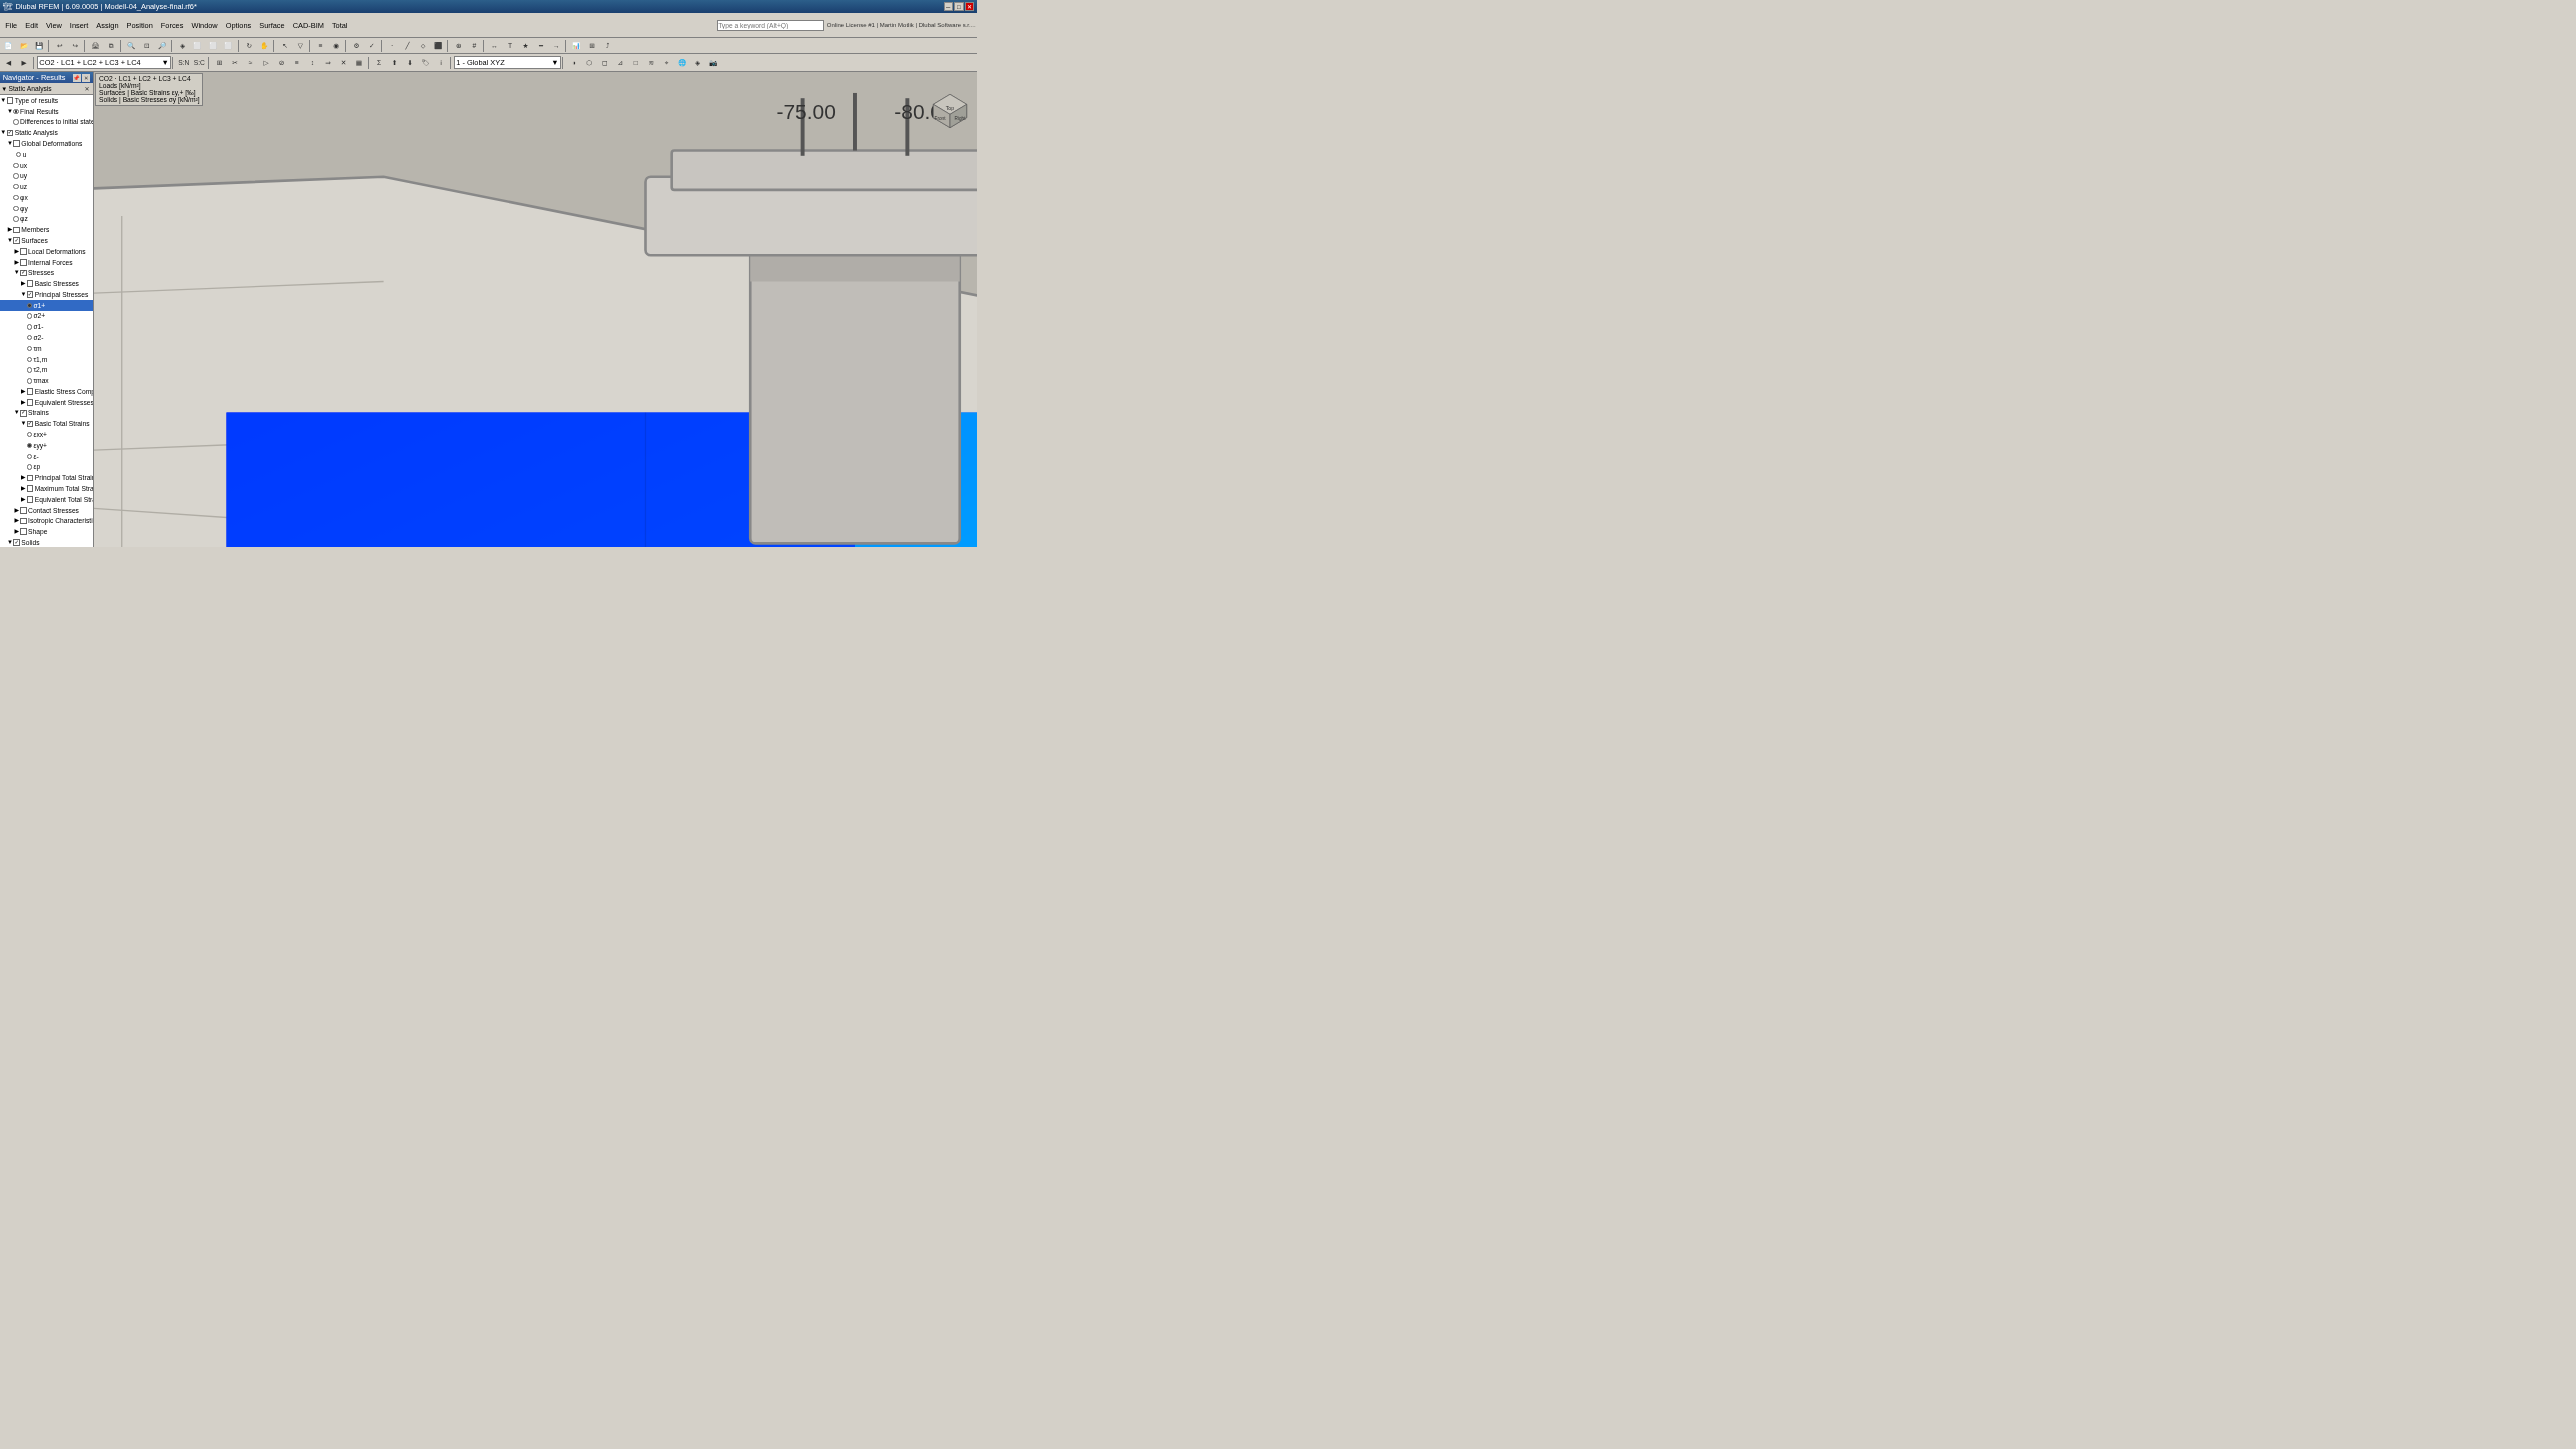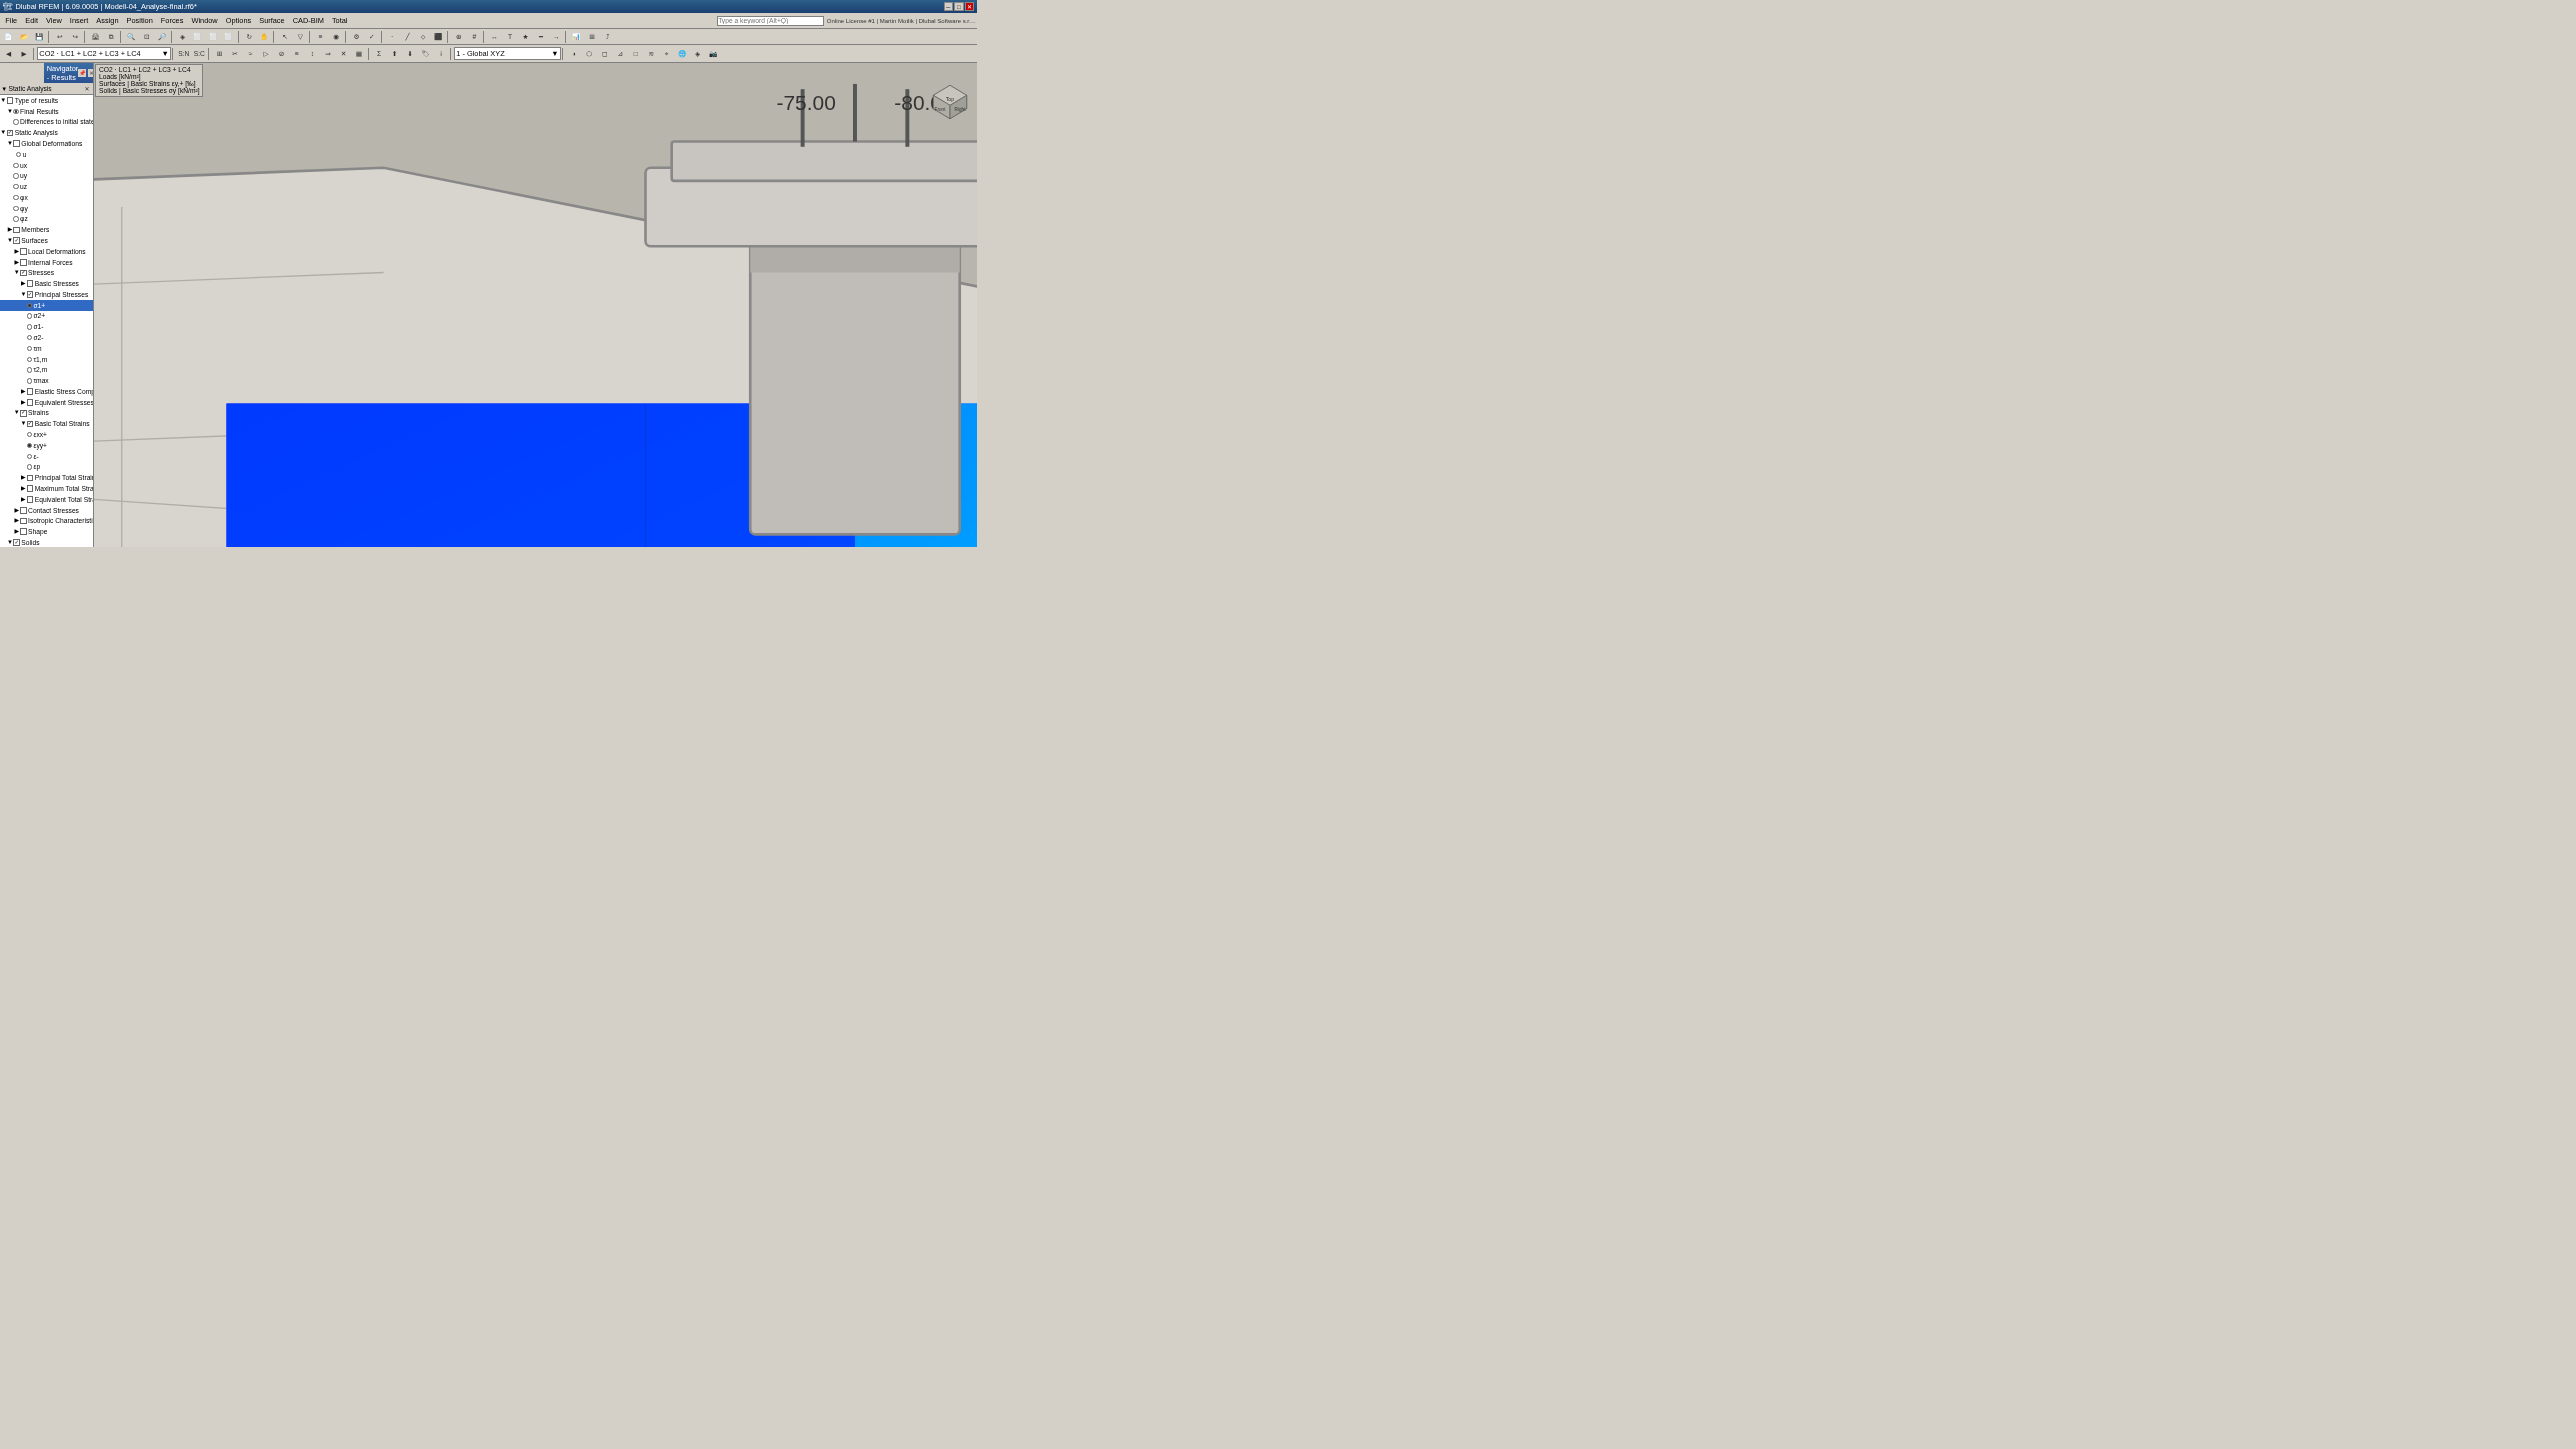--- a/index.html
+++ b/index.html
@@ -31,21 +31,21 @@
       background: #d4d0c8;
       border: 0.7px solid #888;
       font-size: 6px;
       display: flex; align-items: center; justify-content: center;
       cursor: pointer;
       color: #000;
     }
 
     
     #menubar {
-      height: 16px;
+      height: 25px;
       background: #d4d0c8;
       display: flex;
       align-items: center;
       border-bottom: 0.7px solid #808080;
       padding: 0 1.3px;
       gap: 0;
     }
     .menu-item {
       padding: 0.7px 4px;
       font-size: 7.4px;
@@ -113,21 +113,20 @@
       overflow: hidden;
     }
     #navigator-header {
       background: linear-gradient(to bottom, #3a6ea5, #2a5090);
       color: white;
       font-size: 7.4px;
       padding: 1.3px 2.7px;
       display: flex;
       align-items: center;
       justify-content: space-between;
-      margin-left: 44px;
     }
     #navigator-tree {
       flex: 1;
       overflow-y: auto;
       background: white;
       font-size: 6.7px;
     }
     .tree-node {
       padding: 0.7px 1.3px 0.7px 0;
       display: flex;

